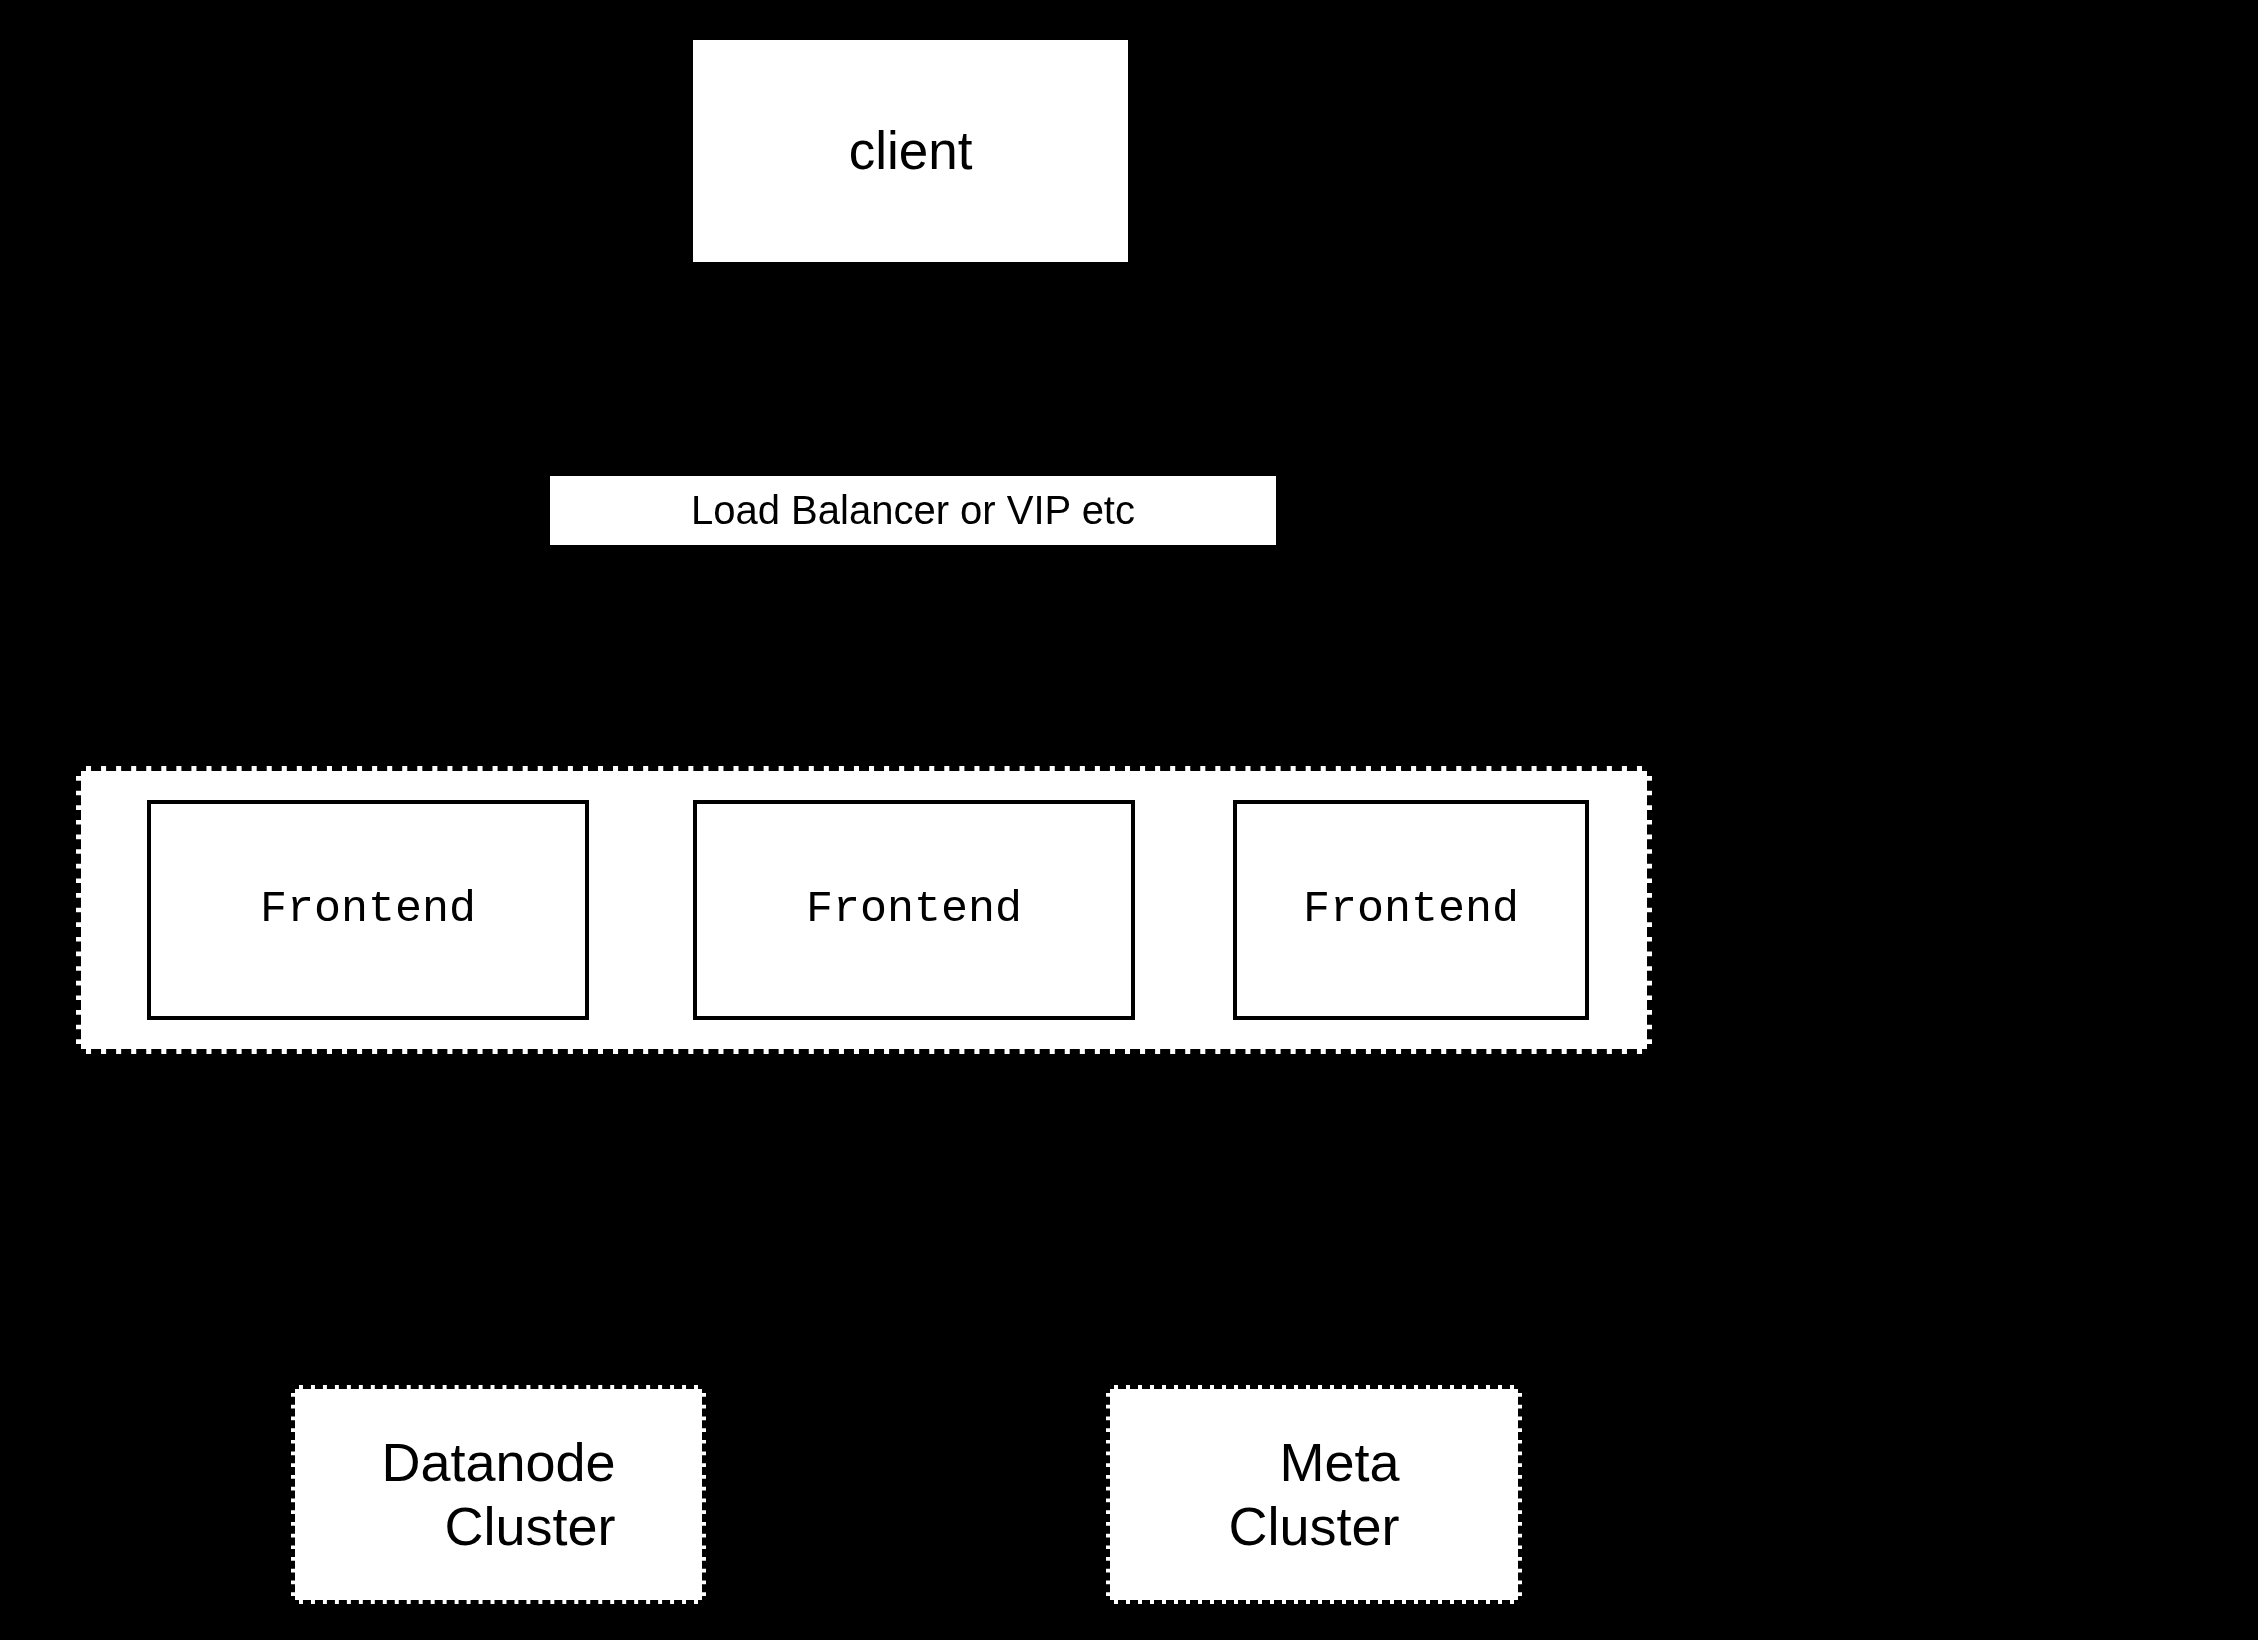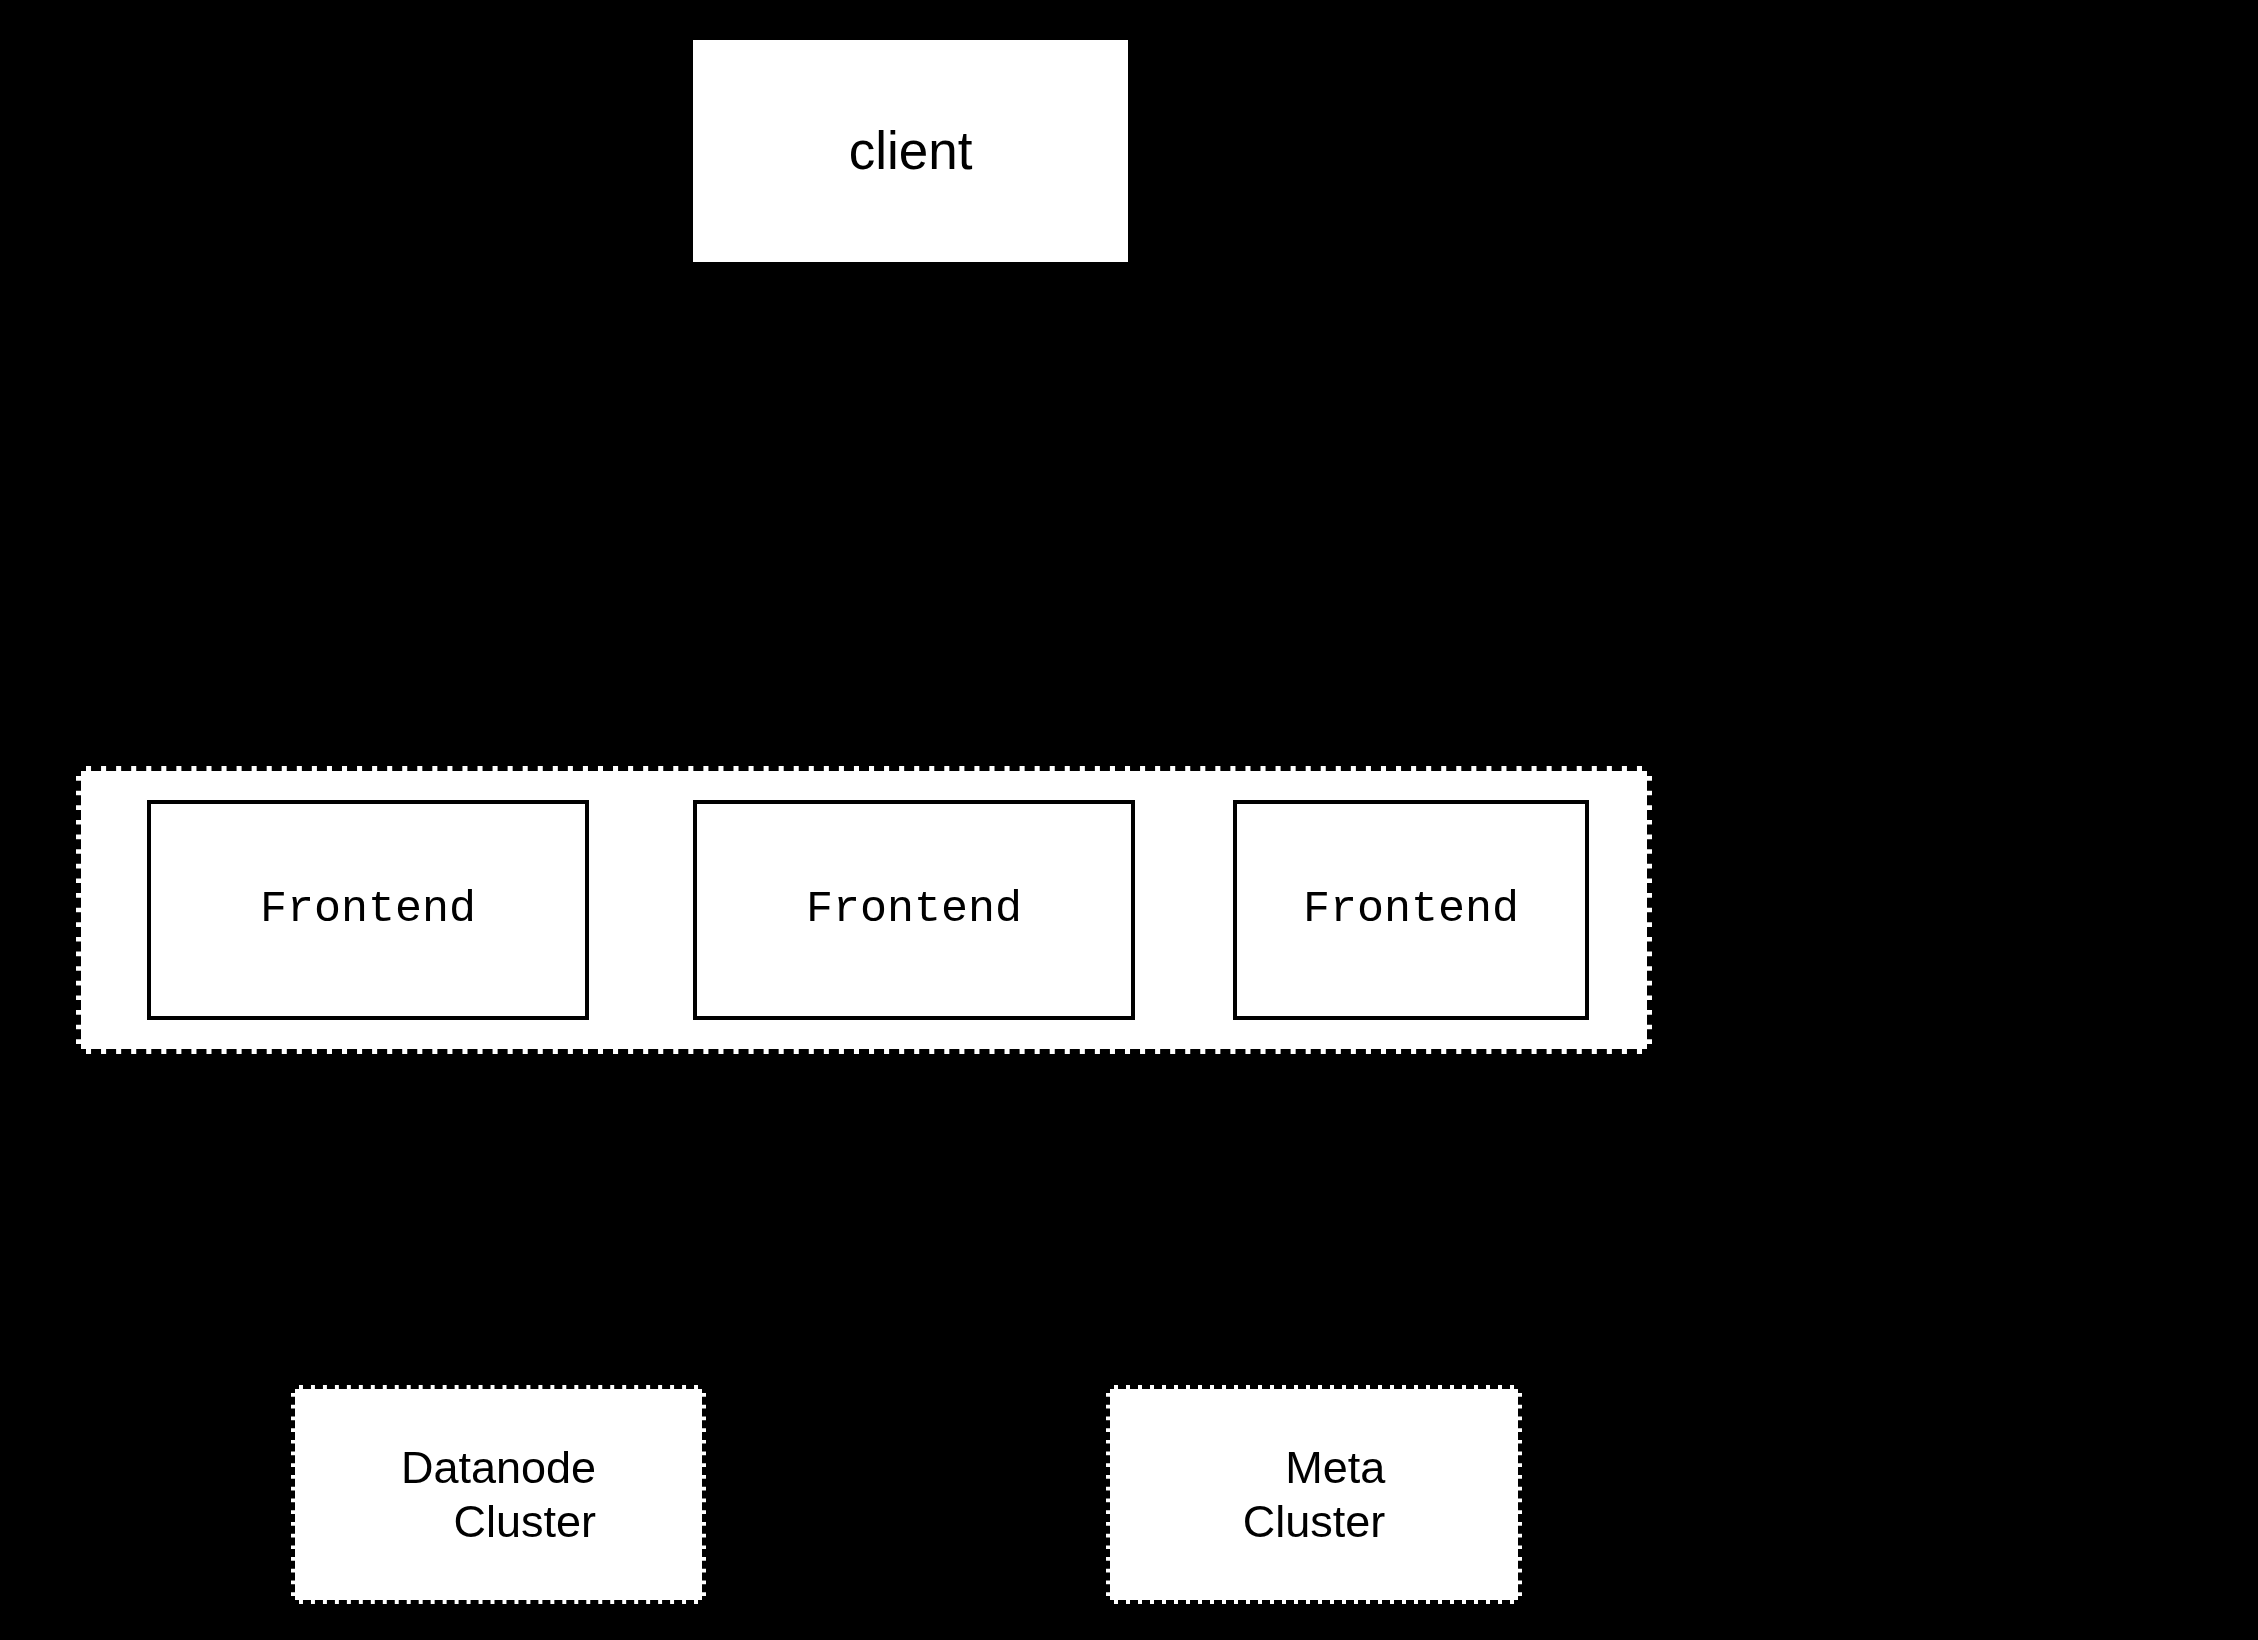--- a/index.html
+++ b/index.html
@@ -69,21 +69,21 @@
     font-size: 45px;
     font-family: Liberation Mono, monospace;
   }
   #frontend-node-0 { left: 147px; top: 800px; width: 442px; height: 220px; }
   #frontend-node-1 { left: 693px; top: 800px; width: 442px; height: 220px; }
   #frontend-node-2 { left: 1233px; top: 800px; width: 356px; height: 220px; }
 
   
   .cluster-node {
     border: 4.5px dashed #000000;
-    font-size: 45px;
+    font-size: 54px;
   }
   #datanode-cluster-node {
     left: 291px;
     top: 1385px;
     width: 415px;
     height: 219px;
   }
   #meta-cluster-node {
     left: 1106px;
     top: 1385px;
@@ -93,20 +93,23 @@
 </style>
 </head>
 <body>
 
 <div id="canvas">
 
   <div class="node" id="client-node">
     <span class="node-label">client</span>
   </div>
 
+  <div class="node" id="load-balancer-node">
+    <span class="node-label">Load Balancer or VIP etc</span>
+  </div>
 
   <div id="frontend-cluster"></div>
 
   <div class="node frontend-node" id="frontend-node-0">
     <span class="node-label">Frontend</span>
   </div>
 
   <div class="node frontend-node" id="frontend-node-1">
     <span class="node-label">Frontend</span>
   </div>

